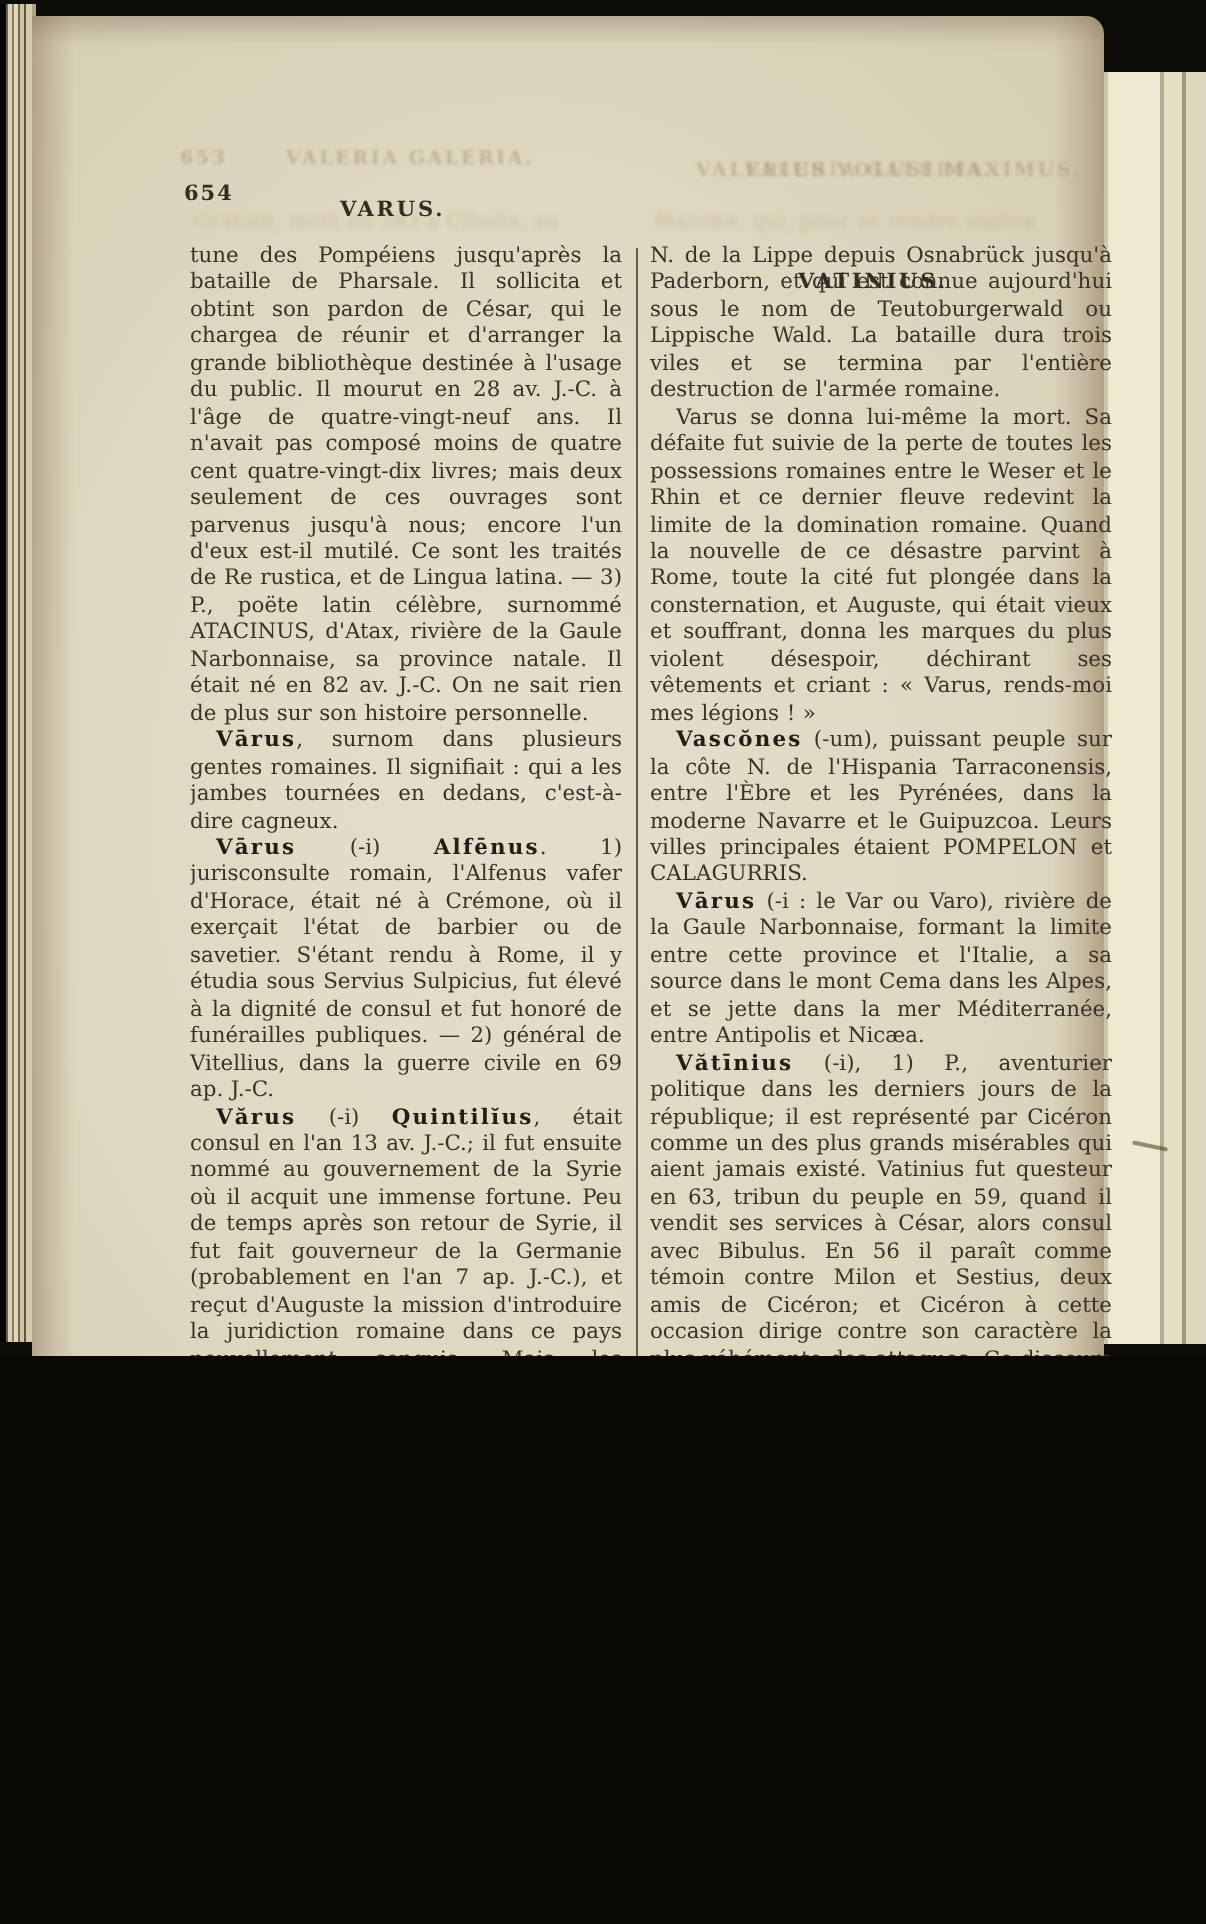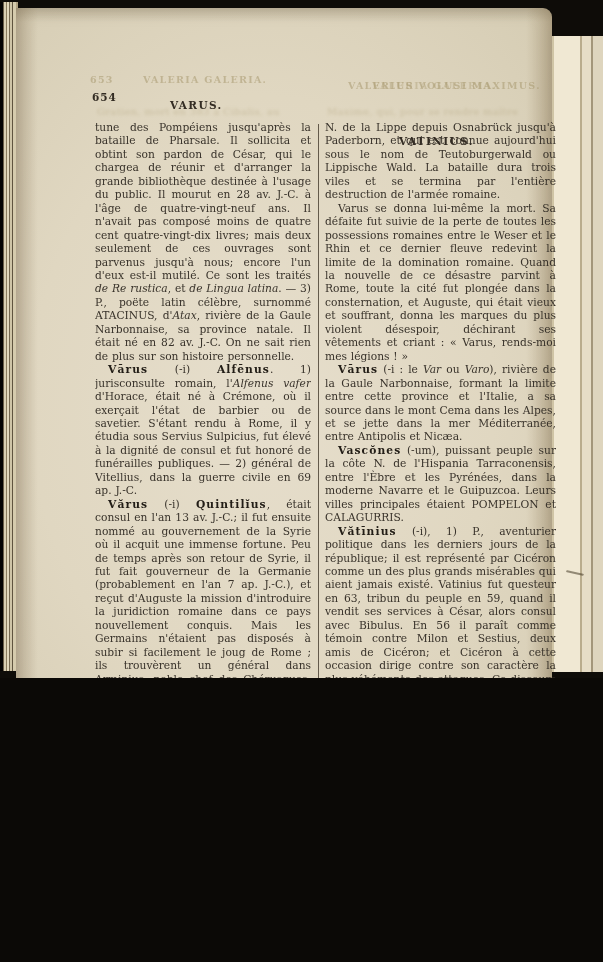--- a/index.html
+++ b/index.html
@@ -62,21 +62,21 @@
     position:absolute;top:121px;height:734px;overflow:hidden;
     font-size:10.7px;line-height:13.45px;color:#38322a;
     text-align:justify;word-spacing:.4px;
   }
   .col-left{left:95px;width:216px;}
   .col-right{left:325px;width:231px;}
   .divider{position:absolute;left:318px;top:124px;width:1px;height:722px;background:#4c4335;opacity:.85;}
   .col p{margin:0;padding:0;}
   .col p.ind{text-indent:13px;}
   .b{font-weight:bold;letter-spacing:1.1px;color:#221d16;}
-  .i{font-style:italic;}
+  .i{}
 </style>
 </head>
 <body>
 
 <div class="scan">
   <div class="edges-left"></div>
   <div class="next-pages"></div>
 
   <div class="paper"></div>
 
@@ -86,26 +86,27 @@
   <div class="ghost" style="left:372px;top:80px;opacity:.4;">VALERIA GALERIA.</div>
   <div class="ghost faint" style="left:97px;top:106px;">Gratien, mort en 383 à Cibalis, au</div>
   <div class="ghost faint" style="left:327px;top:106px;">Maxime, qui, pour se rendre maître</div>
 
   <div class="head pagenum" style="left:92px;top:91px;">654</div>
   <div class="head" style="left:170px;top:99px;">VARUS.</div>
   <div class="head" style="left:399px;top:91px;margin-top:44px;">VATINIUS.</div>
 
   <div class="col col-left">
       <p><span>tune des Pompéiens jusqu'après la bataille de Pharsale. Il sollicita et obtint son pardon de César, qui le chargea de réunir et d'arranger la grande bibliothèque destinée à l'usage du public. Il mourut en 28 av. J.-C. à l'âge de quatre-vingt-neuf ans. Il n'avait pas composé moins de quatre cent quatre-vingt-dix livres; mais deux seulement de ces ouvrages sont parvenus jusqu'à nous; encore l'un d'eux est-il mutilé. Ce sont les traités </span><span class="i">de Re rustica</span><span>, et </span><span class="i">de Lingua latina</span><span>. — 3) P., poëte latin célèbre, surnommé ATACINUS, d'</span><span class="i">Atax</span><span>, rivière de la Gaule Narbonnaise, sa province natale. Il était né en 82 av. J.-C. On ne sait rien de plus sur son histoire personnelle.</span></p>
+      <p class="ind"><span class="b">Vārus</span><span>, surnom dans plusieurs </span><span class="i">gentes</span><span> romaines. Il signifiait : qui a les jambes tournées en dedans, c'est-à-dire </span><span class="i">cagneux</span><span>.</span></p>
       <p class="ind"><span class="b">Vārus</span><span> (-i) </span><span class="b">Alfēnus</span><span>. 1) jurisconsulte romain, l'</span><span class="i">Alfenus vafer</span><span> d'Horace, était né à Crémone, où il exerçait l'état de barbier ou de savetier. S'étant rendu à Rome, il y étudia sous Servius Sulpicius, fut élevé à la dignité de consul et fut honoré de funérailles publiques. — 2) général de Vitellius, dans la guerre civile en 69 ap. J.-C.</span></p>
       <p class="ind"><span class="b">Vărus</span><span> (-i) </span><span class="b">Quintilĭus</span><span>, était consul en l'an 13 av. J.-C.; il fut ensuite nommé au gouvernement de la Syrie où il acquit une immense fortune. Peu de temps après son retour de Syrie, il fut fait gouverneur de la Germanie (probablement en l'an 7 ap. J.-C.), et reçut d'Auguste la mission d'introduire la juridiction romaine dans ce pays nouvellement conquis. Mais les Germains n'étaient pas disposés à subir si facilement le joug de Rome ; ils trouvèrent un général dans Arminius, noble chef des Chérusques, qui organisa une révolte générale de toutes les tribus germaines établies entre le Weser et le Rhin. Quand il eut suffisamment mûri son plan, il attaqua soudainement Varus, à la tête d'une armée innombrable de barbares, au moment où le général romain traversait avec ses trois légions un passage du </span><span class="i">saltus Teutoburgiensis</span><span>, chaîne de collines boisées qui s'étend au</span></p>
     </div>
   <div class="divider"></div>
   <div class="col col-right">
       <p><span>N. de la Lippe depuis Osnabrück jusqu'à Paderborn, et qui est connue aujourd'hui sous le nom de Teutoburgerwald ou Lippische Wald. La bataille dura trois viles et se termina par l'entière destruction de l'armée romaine.</span></p>
       <p class="ind"><span>Varus se donna lui-même la mort. Sa défaite fut suivie de la perte de toutes les possessions romaines entre le Weser et le Rhin et ce dernier fleuve redevint la limite de la domination romaine. Quand la nouvelle de ce désastre parvint à Rome, toute la cité fut plongée dans la consternation, et Auguste, qui était vieux et souffrant, donna les marques du plus violent désespoir, déchirant ses vêtements et criant : « Varus, rends-moi mes légions ! »</span></p>
+      <p class="ind"><span class="b">Vascŏnes</span><span> (-um), puissant peuple sur la côte N. de l'Hispania Tarraconensis, entre l'Èbre et les Pyrénées, dans la moderne Navarre et le Guipuzcoa. Leurs villes principales étaient POMPELON et CALAGURRIS.</span></p>
       <p class="ind"><span class="b">Vārus</span><span> (-i : le </span><span class="i">Var</span><span> ou </span><span class="i">Varo</span><span>), rivière de la Gaule Narbonnaise, formant la limite entre cette province et l'Italie, a sa source dans le mont Cema dans les Alpes, et se jette dans la mer Méditerranée, entre Antipolis et Nicæa.</span></p>
-      <p class="ind"><span class="b">Vascŏnes</span><span> (-um), puissant peuple sur la côte N. de l'Hispania Tarraconensis, entre l'Èbre et les Pyrénées, dans la moderne Navarre et le Guipuzcoa. Leurs villes principales étaient POMPELON et CALAGURRIS.</span></p>
       <p class="ind"><span class="b">Vătīnius</span><span> (-i), 1) P., aventurier politique dans les derniers jours de la république; il est représenté par Cicéron comme un des plus grands misérables qui aient jamais existé. Vatinius fut questeur en 63, tribun du peuple en 59, quand il vendit ses services à César, alors consul avec Bibulus. En 56 il paraît comme témoin contre Milon et Sestius, deux amis de Cicéron; et Cicéron à cette occasion dirige contre son caractère la plus véhémente des attaques. Ce discours nous est parvenu. Vatinius fut préteur en 55, et l'année suivante (54) il fut accusé par C. Licinius Calvus d'avoir obtenu la préture par corruption. Il fut défendu en cette circonstance par Cicéron, jaloux de plaire à César qu'il avait offensé par son attaque contre Vatinius. Pendant la guerre civile Vatinius s'attacha à la fortune de César. — 2) de Bénévent, une des plus viles et des plus haïssables créatures de la cour de Néron, aussi difforme de</span></p>
     </div>
 
   <div class="edge-tick"></div>
 </div>
 
 </body></html>

